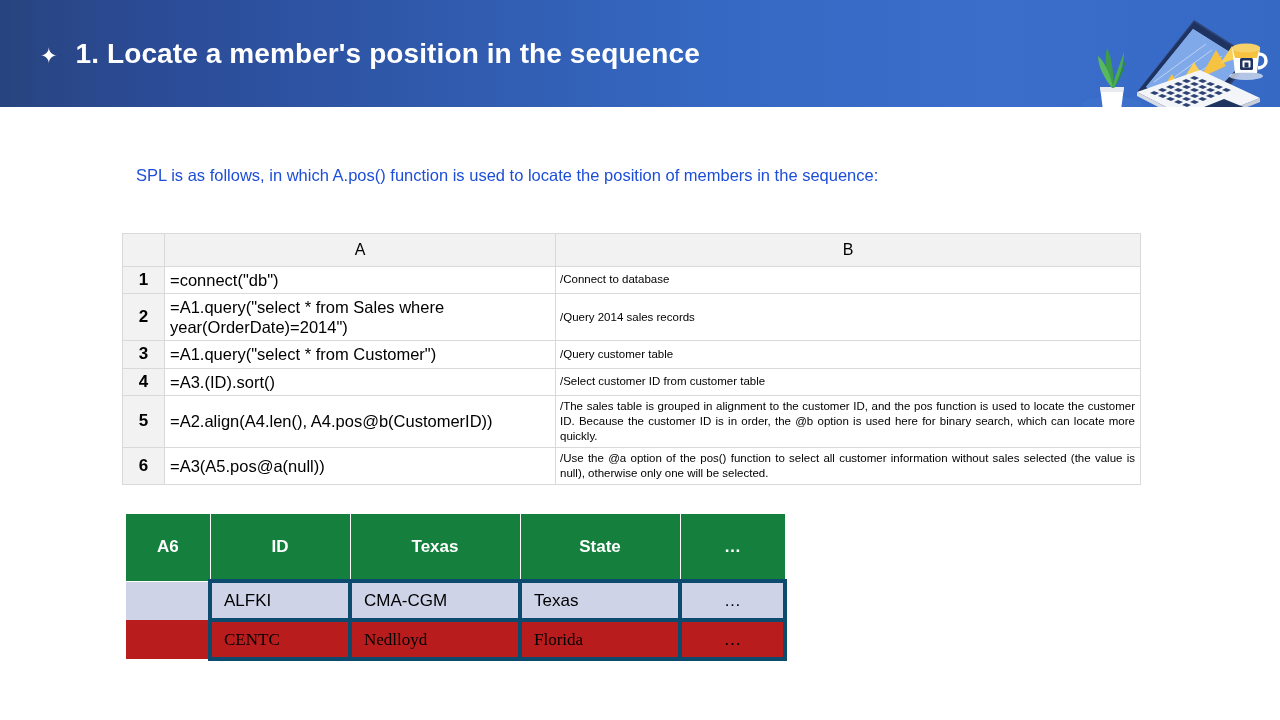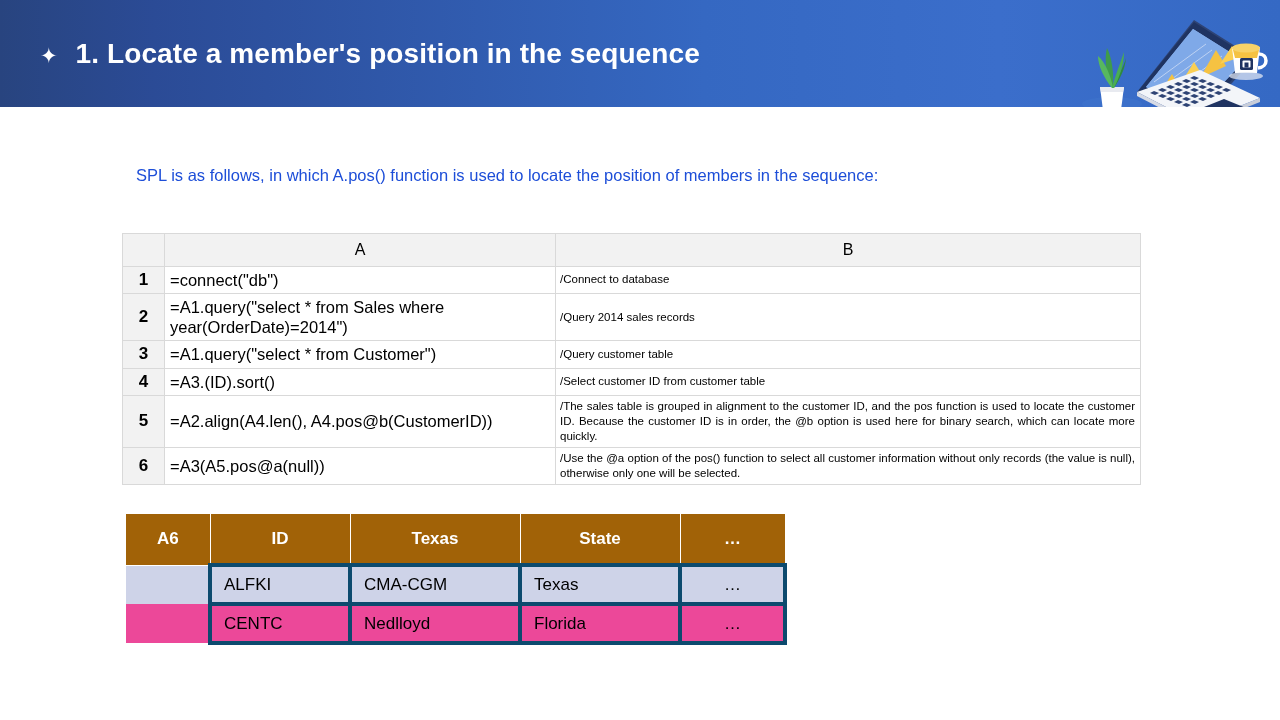--- a/index.html
+++ b/index.html
@@ -121,46 +121,46 @@
     border-collapse: collapse;
     table-layout: fixed;
   }
   #result-table .rt-corner { width: 84px; }
   #result-table .rt-id     { width: 140px; }
   #result-table .rt-name   { width: 170px; }
   #result-table .rt-state  { width: 160px; }
   #result-table .rt-more   { width: 105px; }
 
   #result-table thead th {
-    background: #a16207;
+    background: #15803d;
     color: #ffffff;
     font-size: 17px;
     font-weight: bold;
     height: 33px;
     text-align: center;
     border: 1px solid #ffffff;
-    padding: 8px;
+    padding: 16px;
   }
   #result-table thead th.corner-cell {
     border-left: none;
     border-top: none;
   }
   #result-table tbody td {
     height: 35px;
     font-size: 17px;
     color: #000;
     padding: 0 0 0 12px;
     border: 4px solid #0c4a6e;
   }
   #result-table tbody td.blank-cell {
     background: #ffffff;
     border: none;
   }
   #result-table tbody tr.row-a td { background: #ced3e8; }
-  #result-table tbody tr.row-b td { background: #ec4899; }
+  #result-table tbody tr.row-b td { background: #b91c1c; font-family: Liberation Serif, serif; }
   #result-table tbody td.more-cell {
     text-align: center;
     padding-left: 0;
   }
 </style>
 </head>
 <body>
 
 <div id="banner">
 
@@ -286,21 +286,21 @@
       <td class="cellB">/Select customer ID from customer table</td>
     </tr>
     <tr>
       <td class="rownum">5</td>
       <td class="cellA">=A2.align(A4.len(), A4.pos@b(CustomerID))</td>
       <td class="cellB">/The sales table is grouped in alignment to the customer ID, and the pos function is used to locate the customer ID. Because the customer ID is in order, the @b option is used here for binary search, which can locate more quickly.</td>
     </tr>
     <tr>
       <td class="rownum">6</td>
       <td class="cellA">=A3(A5.pos@a(null))</td>
-      <td class="cellB">/Use the @a option of the pos() function to select all customer information without only records (the value is null), otherwise only one will be selected.</td>
+      <td class="cellB">/Use the @a option of the pos() function to select all customer information without sales selected (the value is null), otherwise only one will be selected.</td>
     </tr>
   </tbody>
 </table>
 
 <table id="result-table">
   <colgroup>
     <col class="rt-corner">
       <col class="rt-id">
       <col class="rt-name">
       <col class="rt-state">

